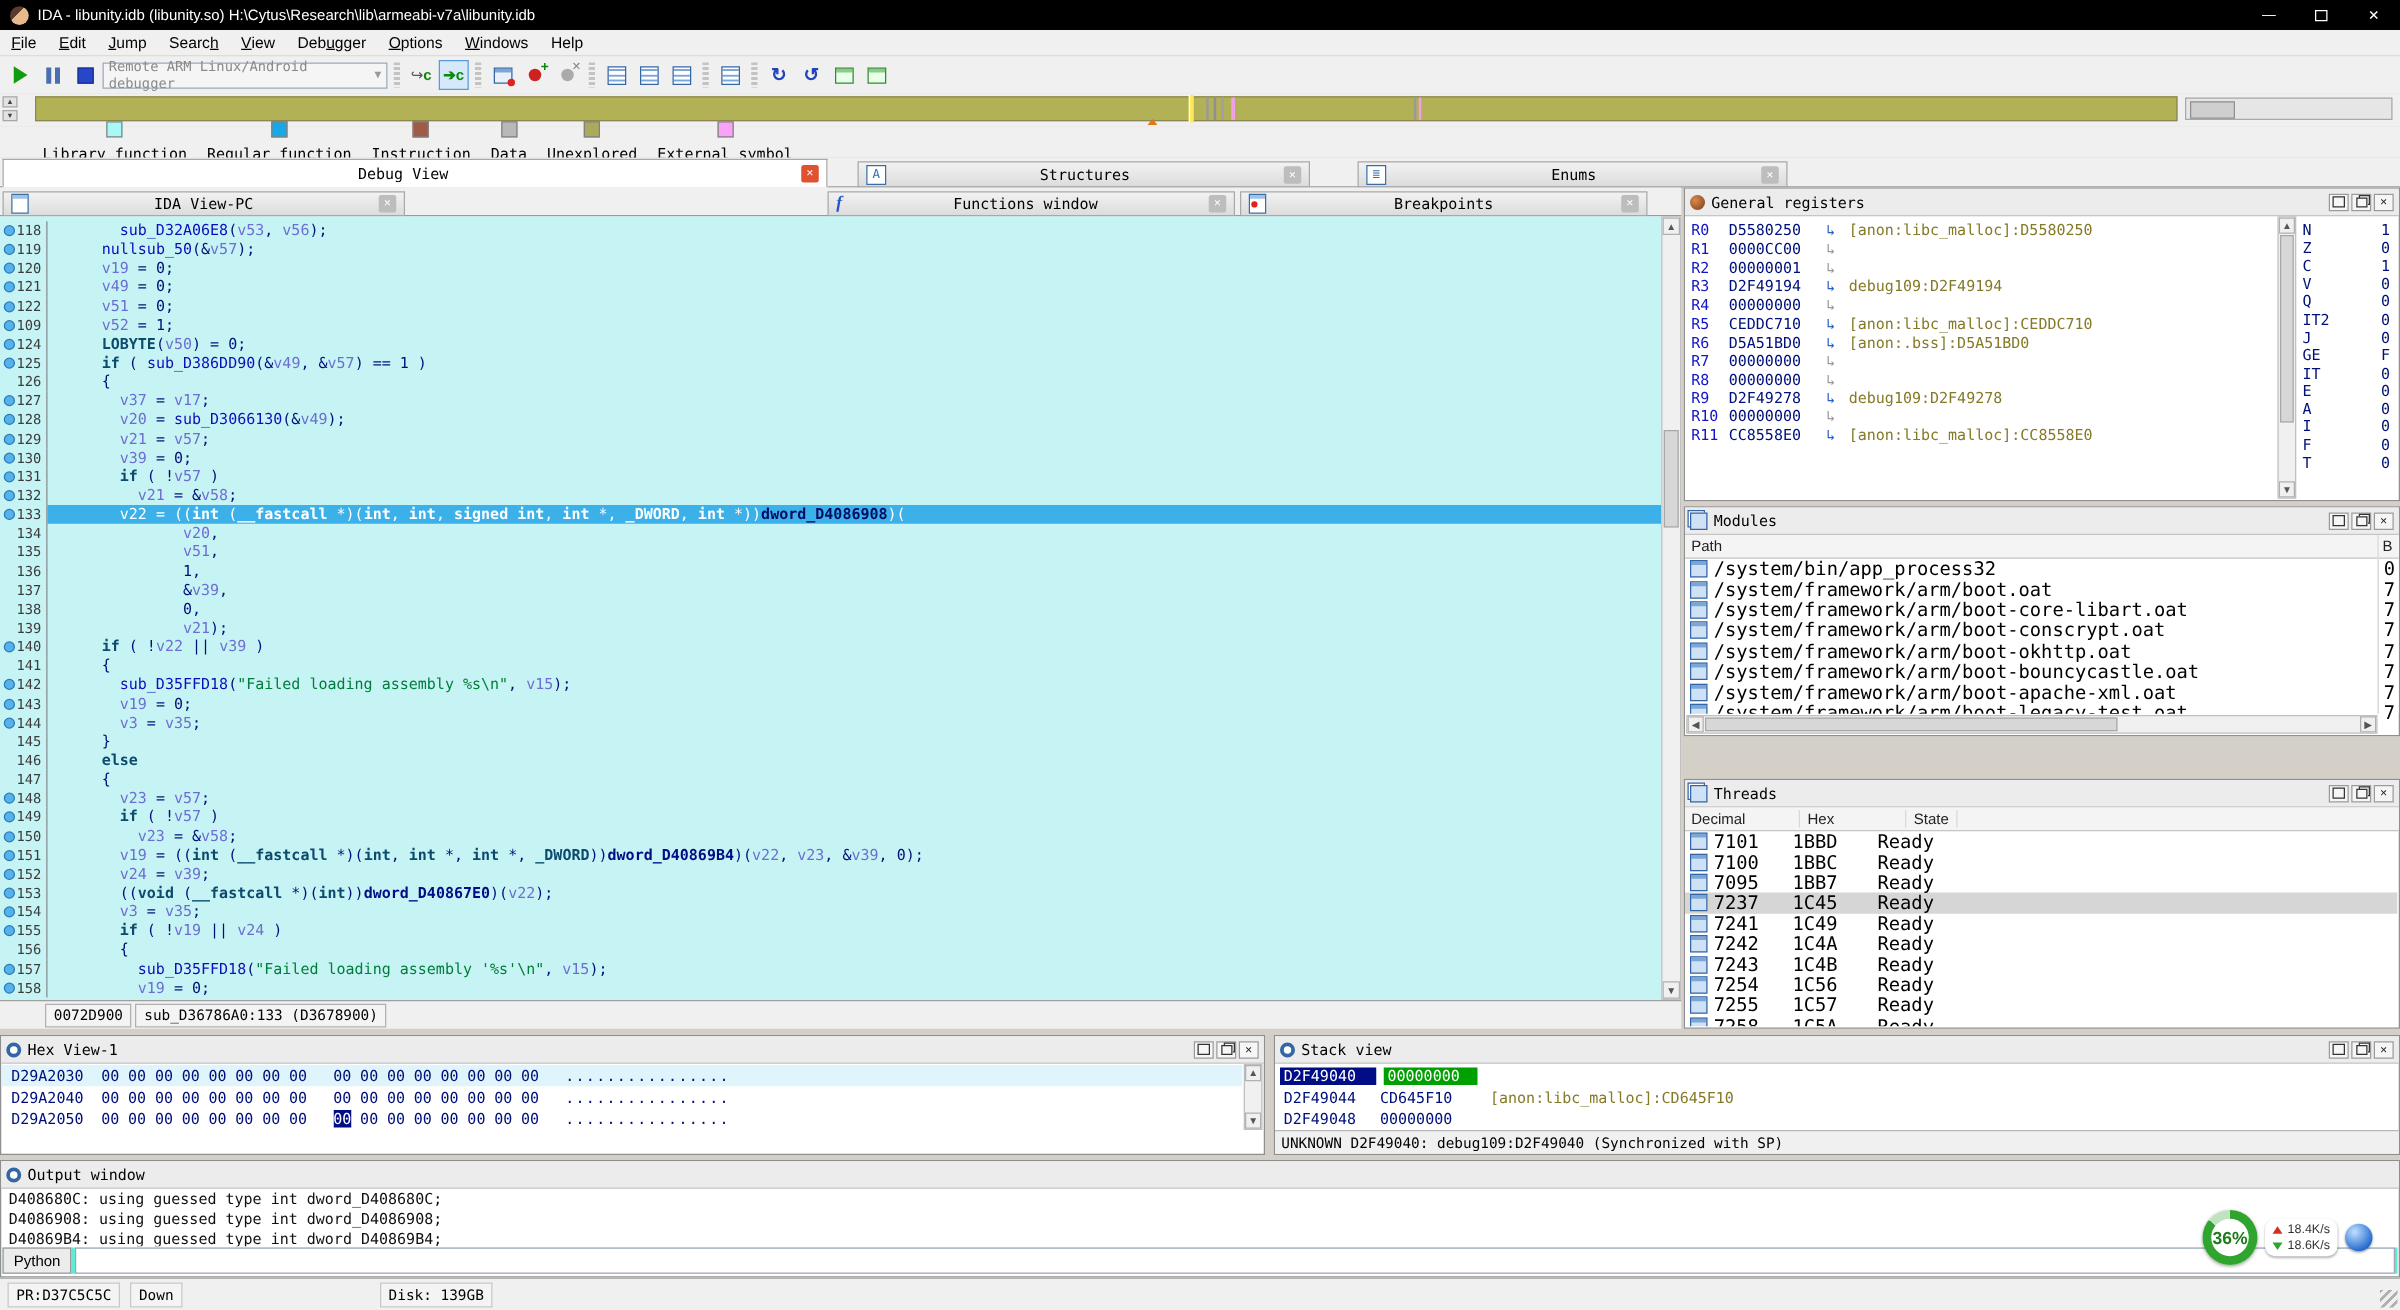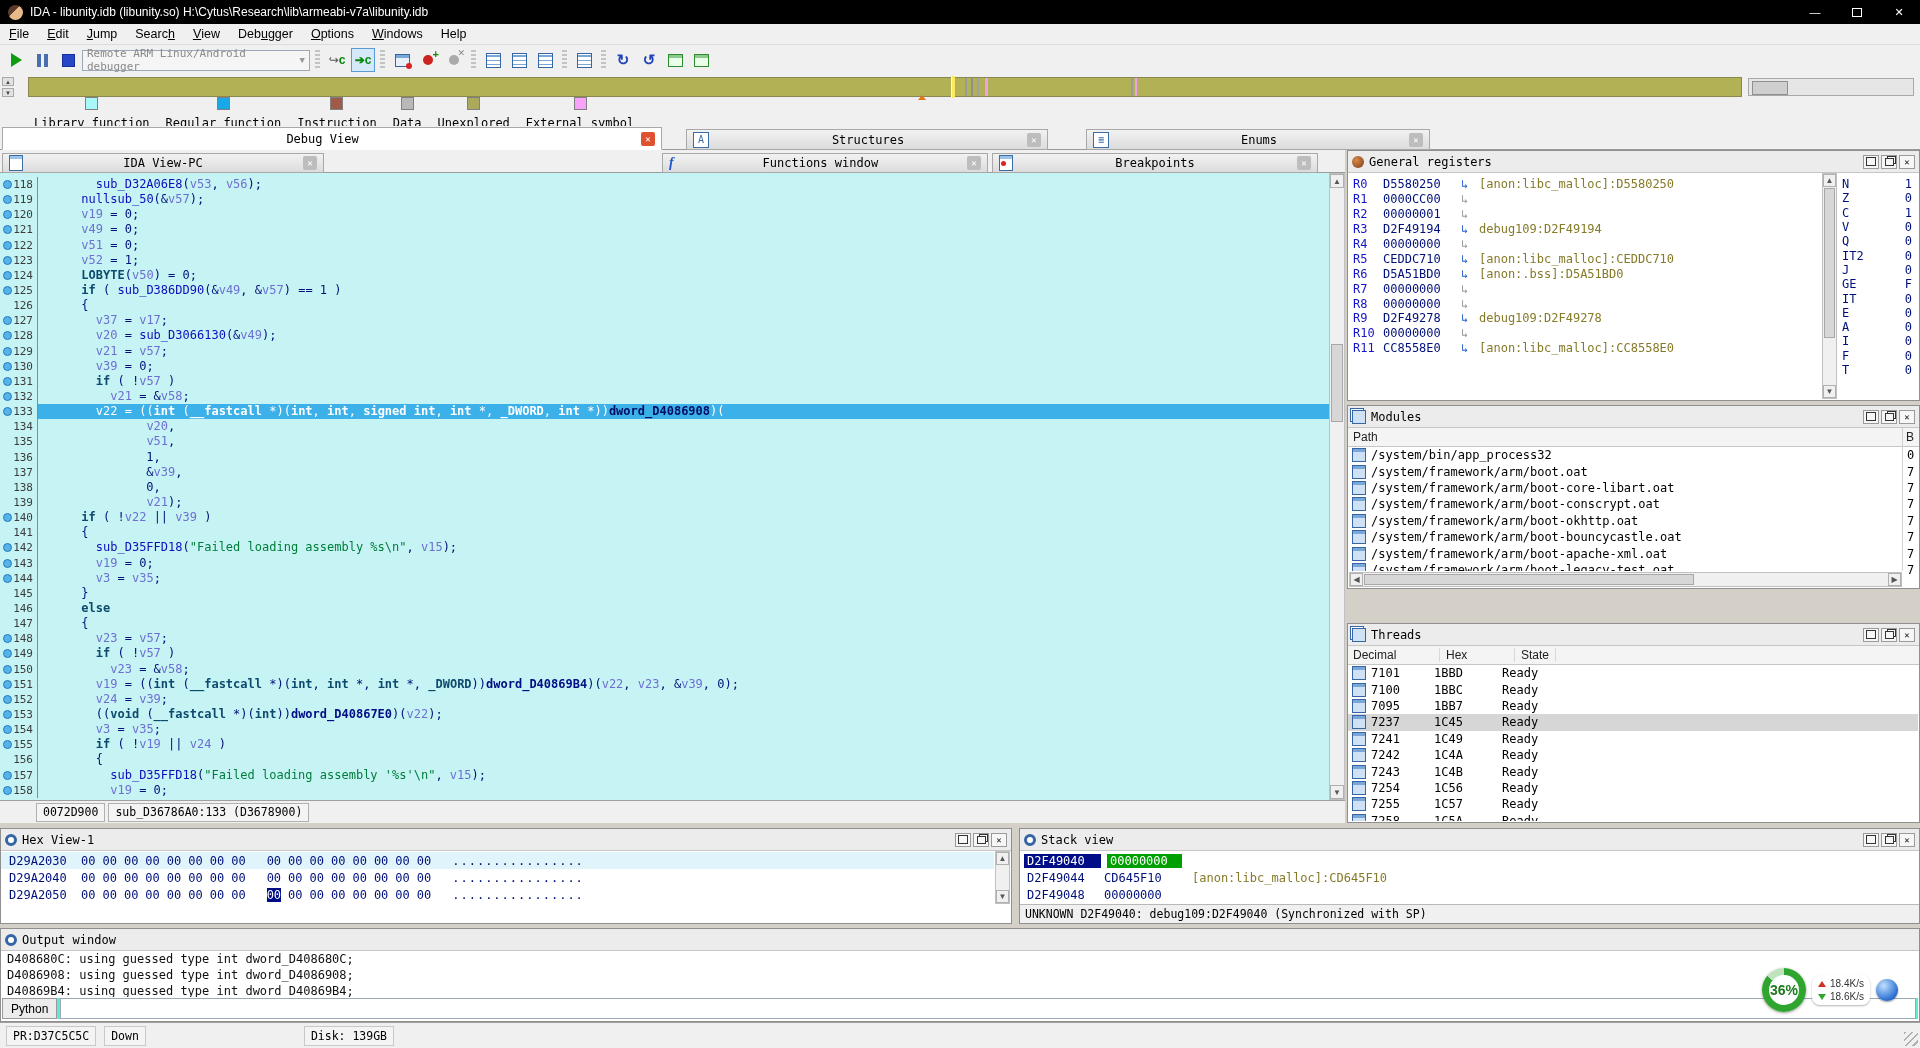--- a/index.html
+++ b/index.html
@@ -114,21 +114,21 @@
   .regname{color:#1414c8;width:30px;}
   .regval{color:#00107a;width:78px;}
   .regarrow{width:18px;color:#2a62cc;}
   .regarrow.dim{color:#9a9a9a;}
   .regnote{color:#857a28;white-space:nowrap;}
   .flagrow{display:flex;justify-content:space-between;height:14.3px;align-items:center;
            font-family:"DejaVu Sans Mono",monospace;font-size:12px;color:#00107a;padding:0 6px 0 4px;}
   
   .lhead{display:flex;border-bottom:1px solid #c6c6c6;background:#f4f4f4;height:18px;align-items:center;
          font-size:12px;padding-left:5px;color:#222;}
-  .lrow{display:flex;align-items:center;height:16.4px;font-family:"DejaVu Sans Mono",monospace;font-size:12px;white-space:nowrap;}
+  .lrow{display:flex;align-items:center;height:16.4px;font-family:"DejaVu Sans Mono",monospace;font-size:15px;white-space:nowrap;}
   .lrow.sel{background:#d6d6d6;}
   .licon{width:12px;height:12px;border:1px solid #3465a4;background:#cfe2f5;box-shadow:inset 0 3px 0 #7aa7d8;
          margin:0 5px 0 4px;flex:0 0 auto;}
   .modsliver{position:absolute;top:0;right:0;width:16px;bottom:0;border-left:1px solid #d0d0d0;background:#fff;}
   
   .hexrow{display:flex;align-items:center;height:17.2px;font-family:"DejaVu Sans Mono",monospace;font-size:12px;color:#00107a;padding-left:8px;}
   .hexrow.cur{background:#e0f4fc;}
   .haddr{width:72px;}
   .hx{margin-right:7px;}
   .hx.gap{margin-right:21px;}
@@ -384,21 +384,21 @@
         <span class="bpdot"></span>
         <span class="lnum">122</span>
       </span>
       <span class="ct">
         <pre><span class="tk-pl">      </span><span class="tk-v">v51</span><span class="tk-pl"> = 0;</span></pre>
       </span>
     </div>
     <div class="codeline">
       <span class="gut">
         <span class="bpdot"></span>
-        <span class="lnum">123</span>
+        <span class="lnum">109</span>
       </span>
       <span class="ct">
         <pre><span class="tk-pl">      </span><span class="tk-v">v52</span><span class="tk-pl"> = 1;</span></pre>
       </span>
     </div>
     <div class="codeline">
       <span class="gut">
         <span class="bpdot"></span>
         <span class="lnum">124</span>
       </span>
@@ -945,21 +945,21 @@
           <span class="s-max"></span>
         </span>
       <span class="wbtn">
           <span class="s-float"></span>
         </span>
       <span class="wbtn">✕</span>
     </span>
   </div>
   <div class="lhead" id="thrhead">
       <span style="width: 80px; border-right: 1px solid rgb(216, 216, 216); padding-right: 6px; margin-right: 6px;">Decimal</span>
-      <span style="width: 62px; border-right: 1px solid rgb(216, 216, 216); padding-right: 6px; margin-right: 6px;">Hex</span>
+      <span style="width: 62px; border-right: 1px solid rgb(216, 216, 216); padding-right: 16px; margin-right: 6px;">Hex</span>
       <span style="border-right: 1px solid rgb(216, 216, 216); padding-right: 6px; margin-right: 6px;">State</span>
     </div>
   <div id="thrlist" style="position:absolute;left:0;top:41px;right:1px;bottom:1px;overflow:hidden">
       <div class="lrow">
         <span class="licon"></span>
         <span style="width: 63px;">7101</span>
         <span style="width: 68px;">1BBD</span>
         <span>Ready</span>
       </div>
       <div class="lrow">

